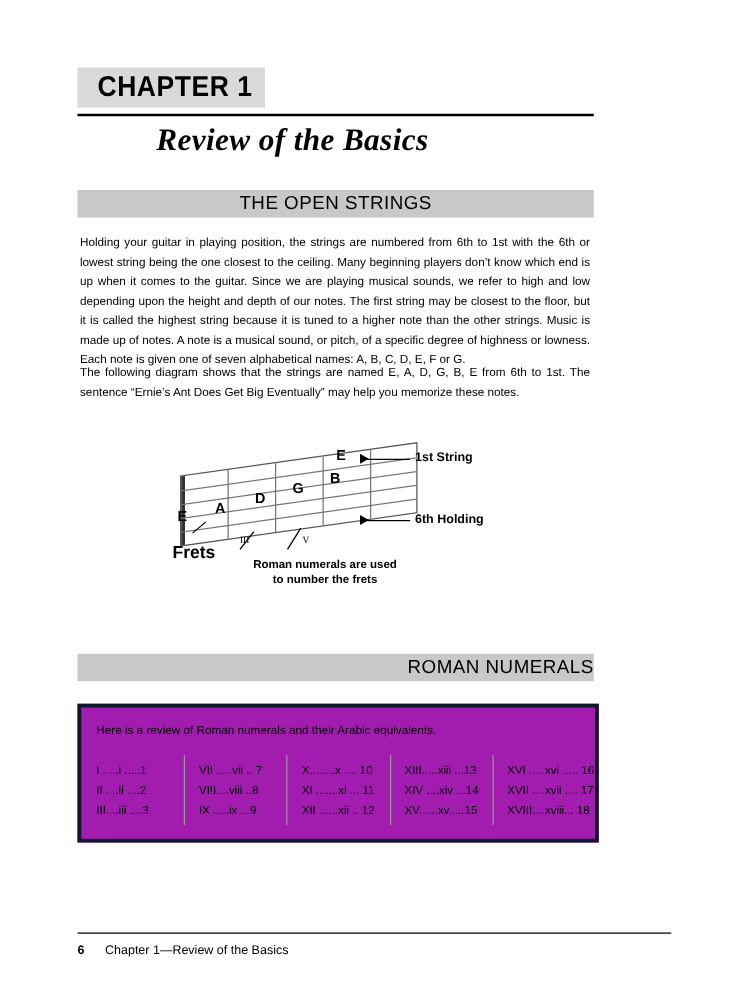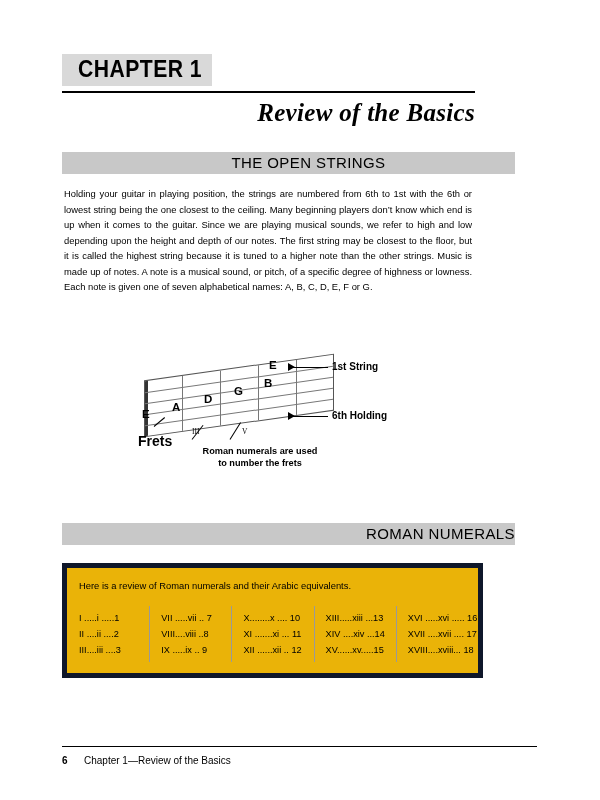--- a/index.html
+++ b/index.html
@@ -51,41 +51,39 @@
     top: 91px;
     width: 413px;
     height: 2px;
     background: #000;
   }
   .chapter-title {
     position: absolute;
     right: 125px;
     top: 99px;
     width: 350px;
-    text-align: right;
     font-family: "Liberation Serif", serif;
     font-style: italic;
     font-weight: bold;
     font-size: 25px;
     letter-spacing: 0.3px;
   }
 
   
   .section-bar {
     position: absolute;
     left: 62px;
     width: 413px;
     height: 22px;
     background: #c8c8c8;
     color: #000;
     font-size: 15px;
     text-align: center;
     line-height: 22px;
     letter-spacing: 0.4px;
-    padding-left: 40px;
   }
   #bar-open-strings { top: 152px; }
   #bar-roman-numerals { top: 523px; text-align: right; }
 
   
   .body-text {
     position: absolute;
     left: 64px;
     width: 408px;
     font-size: 9.4px;
@@ -177,22 +175,22 @@
     text-align: center;
   }
 
   
   .rn-box {
     position: absolute;
     left: 62px;
     top: 563px;
     width: 411px;
     height: 105px;
-    border: 5px solid #0f172a;
-    background: #eab308;
+    border: 3px solid #0f172a;
+    background: #a21caf;
   }
   .rn-intro {
     position: absolute;
     left: 12px;
     top: 12px;
     font-size: 9.4px;
   }
   .rn-cols {
     position: absolute;
     left: 0;
@@ -249,20 +247,21 @@
 <div class="page">
 
   <div class="chapter-banner"></div>
   <div class="chapter-label">CHAPTER 1</div>
   <div class="chapter-rule"></div>
   <div class="chapter-title">Review of the Basics</div>
 
   <div class="section-bar" id="bar-open-strings">THE OPEN STRINGS</div>
 
   <div class="body-text" id="para-1">Holding your guitar in playing position,  the strings are numbered from 6th to 1st with the 6th or lowest string being the one closest to the ceiling.  Many beginning players don’t know which end is up when it comes to the guitar.  Since we are playing musical sounds, we refer to high and low depending upon the height and depth of our notes.  The first string may be closest to the floor, but it is called the highest string because it is tuned to a higher note than the other strings.  Music is made up of notes.  A note is a musical sound, or pitch, of a specific degree of highness or lowness.  Each note is given one of seven alphabetical names:  A, B, C, D, E, F or G.</div>
+  <div class="body-text" id="para-2">The following diagram shows that the strings are named E, A, D, G, B, E from 6th to 1st.  The sentence “Ernie’s Ant Does Get Big Eventually” may help you memorize these notes.</div>
 
   <div class="diagram">
 
     <div class="fretboard">
       <div class="fb-nut"></div>
       <div class="fb-hline" style="top:11px;"></div>
       <div class="fb-hline" style="top:22px;"></div>
       <div class="fb-hline" style="top:33px;"></div>
       <div class="fb-hline" style="top:44px;"></div>
       <div class="fb-vline" style="left:37px;"></div>

